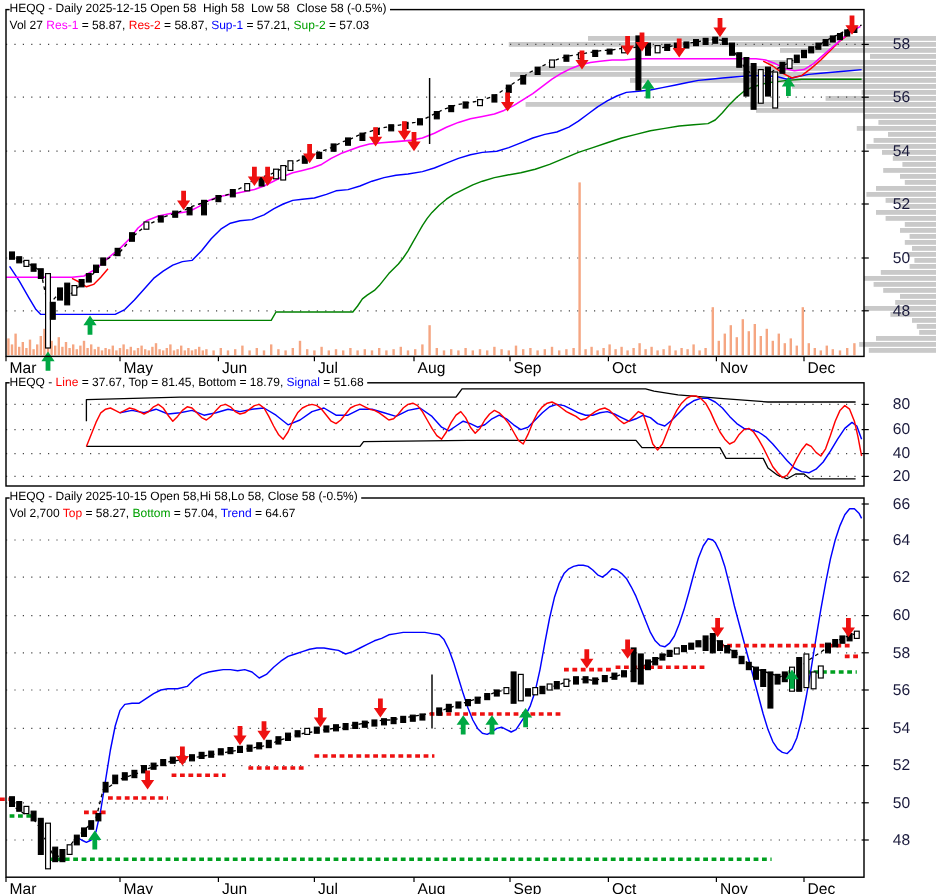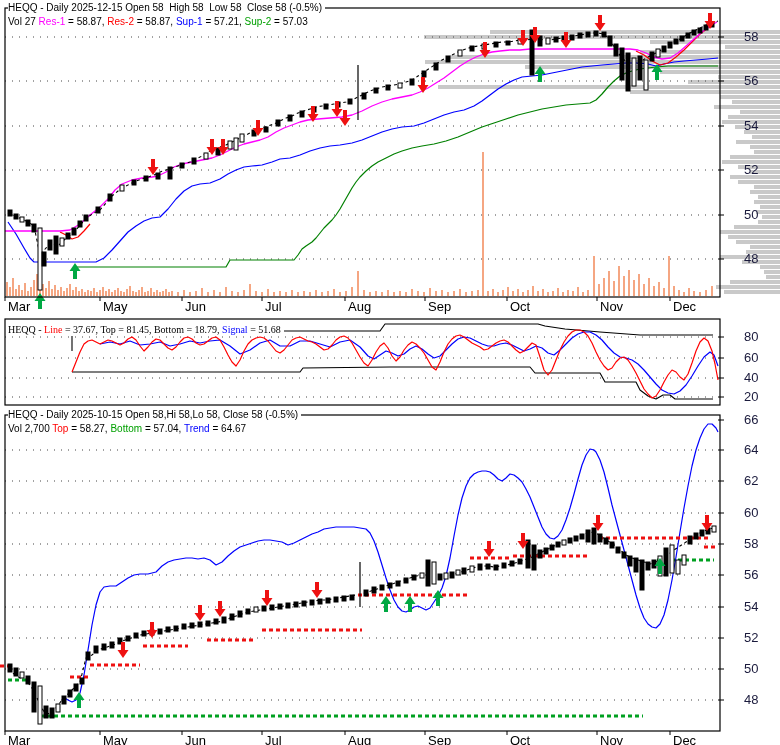--- a/index.html
+++ b/index.html
@@ -610,17 +610,17 @@
         <text x="510" y="745" fill="#000000" font-size="13" font-family="&quot;Liberation Sans&quot;,sans-serif">Oct</text>
         <line x1="597" y1="731" x2="597" y2="735" stroke="#000" stroke-width="1"></line>
         <text x="600" y="745" fill="#000000" font-size="13" font-family="&quot;Liberation Sans&quot;,sans-serif">Nov</text>
         <line x1="670" y1="731" x2="670" y2="735" stroke="#000" stroke-width="1"></line>
         <text x="673" y="745" fill="#000000" font-size="13" font-family="&quot;Liberation Sans&quot;,sans-serif">Dec</text>
       </g>
     </svg>
   <div id="headers">
       <div class="hdr" style="top: 1px;"><span style="color: rgb(0, 0, 0);">HEQQ - Daily 2025-12-15 Open 58  High 58  Low 58  Close 58 (-0.5%)</span></div>
       <div class="hdr" style="top: 15px;"><span style="color: rgb(0, 0, 0);">Vol 27 </span><span style="color: rgb(255, 0, 255);">Res-1</span><span style="color: rgb(0, 0, 0);"> = 58.87, </span><span style="color: rgb(255, 0, 0);">Res-2</span><span style="color: rgb(0, 0, 0);"> = 58.87, </span><span style="color: rgb(0, 0, 255);">Sup-1</span><span style="color: rgb(0, 0, 0);"> = 57.21, </span><span style="color: rgb(0, 160, 0);">Sup-2</span><span style="color: rgb(0, 0, 0);"> = 57.03</span></div>
-      <div class="hdr" style="top: 323px; font-family: Liberation Serif, serif;"><span style="color: rgb(0, 0, 0);">HEQQ - </span><span style="color: rgb(255, 0, 0);">Line</span><span style="color: rgb(0, 0, 0);"> = 37.67, Top = 81.45, Bottom = 18.79, </span><span style="color: rgb(0, 0, 255);">Signal</span><span style="color: rgb(0, 0, 0);"> = 51.68</span></div>
+      <div class="hdr" style="top: 313px;"><span style="color: rgb(0, 0, 0);">HEQQ - </span><span style="color: rgb(255, 0, 0);">Line</span><span style="color: rgb(0, 0, 0);"> = 37.67, Top = 81.45, Bottom = 18.79, </span><span style="color: rgb(0, 0, 255);">Signal</span><span style="color: rgb(0, 0, 0);"> = 51.68</span></div>
       <div class="hdr" style="top: 408px;"><span style="color: rgb(0, 0, 0);">HEQQ - Daily 2025-10-15 Open 58,Hi 58,Lo 58, Close 58 (-0.5%)</span></div>
       <div class="hdr" style="top: 422px;"><span style="color: rgb(0, 0, 0);">Vol 2,700 </span><span style="color: rgb(255, 0, 0);">Top</span><span style="color: rgb(0, 0, 0);"> = 58.27, </span><span style="color: rgb(0, 160, 0);">Bottom</span><span style="color: rgb(0, 0, 0);"> = 57.04, </span><span style="color: rgb(0, 0, 255);">Trend</span><span style="color: rgb(0, 0, 0);"> = 64.67</span></div>
     </div>
 </div>
 
 </body></html>

